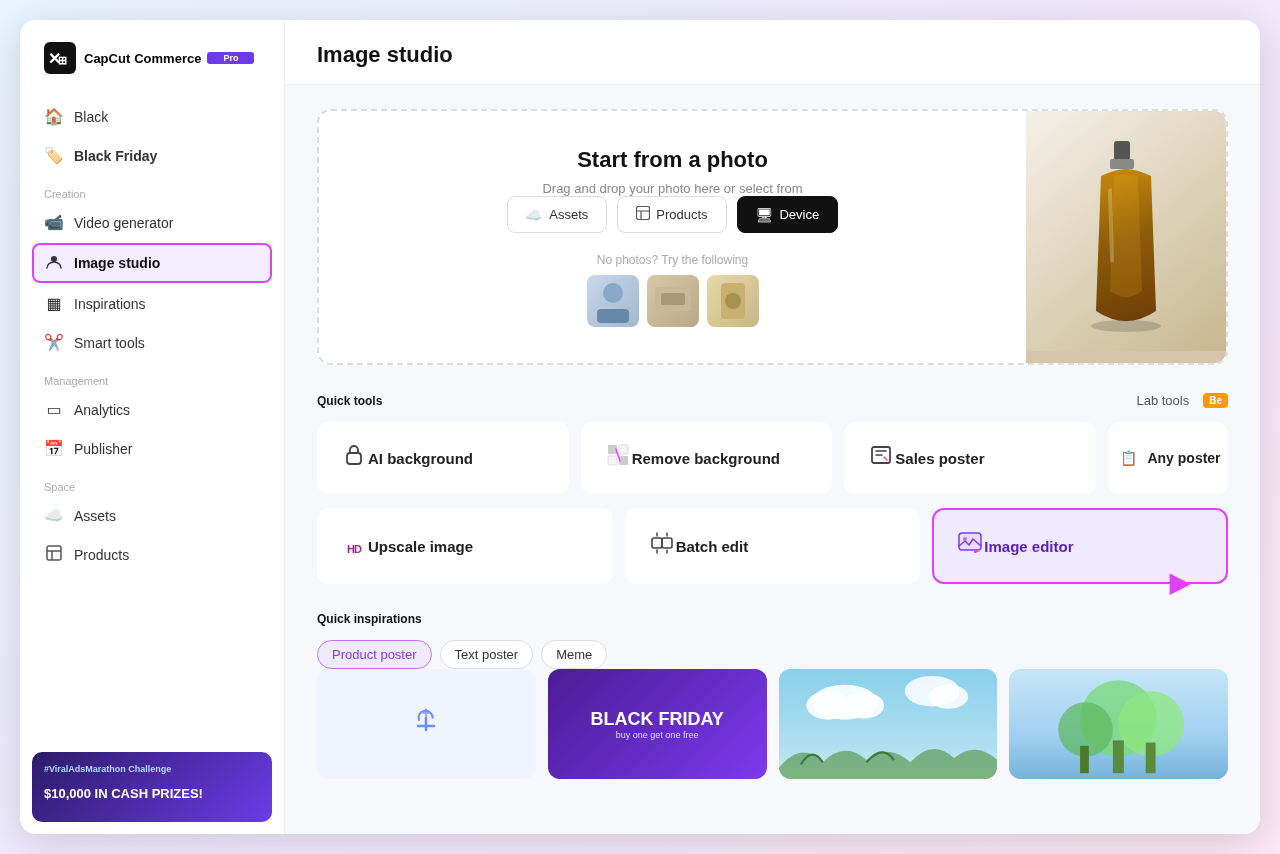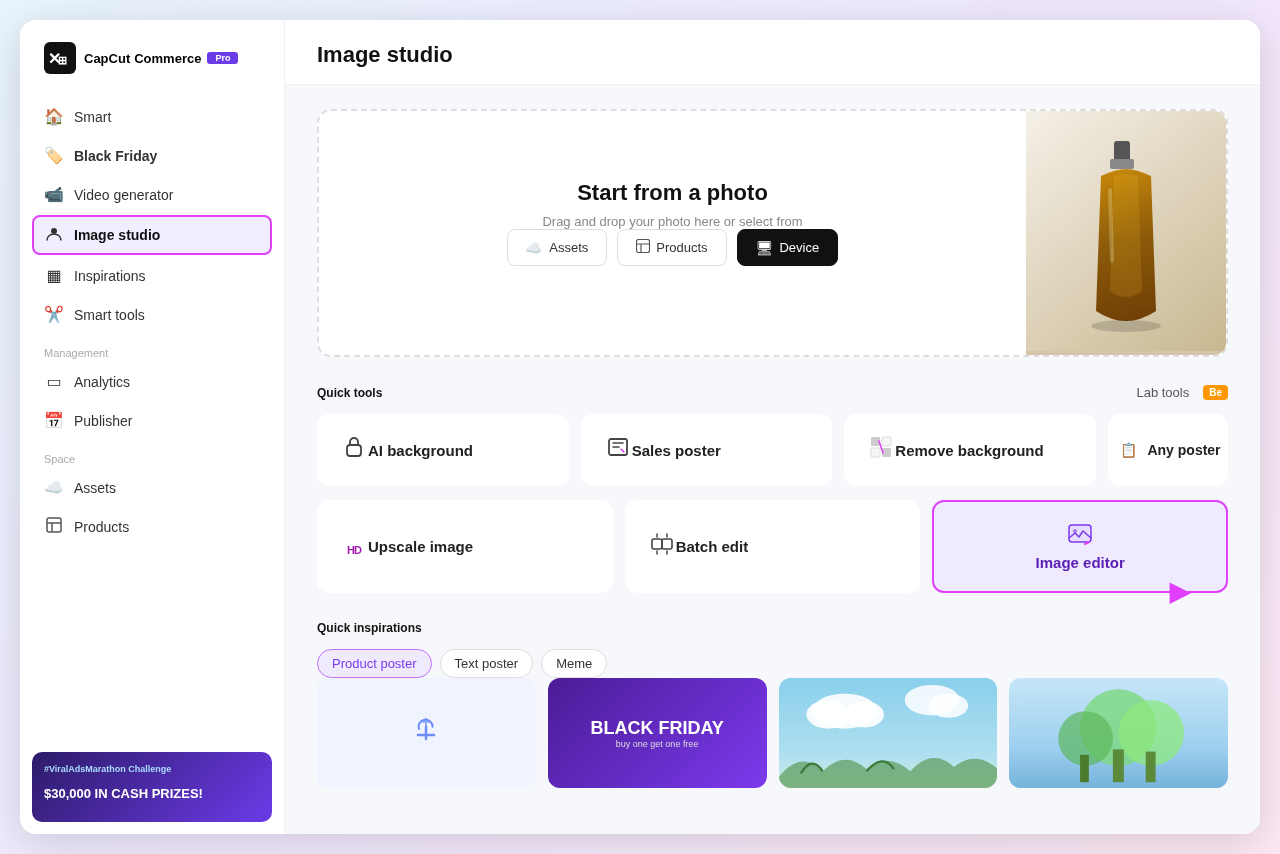--- a/index.html
+++ b/index.html
@@ -39,21 +39,21 @@
     }
     .logo-icon {
       width: 32px;
       height: 32px;
     }
     .logo-pro {
       background: #6c3be8;
       color: #fff;
       font-size: 9px;
       font-weight: 700;
-      padding: 1px 8px;
+      padding: 1px 16px;
       border-radius: 3px;
       margin-left: 2px;
     }
     .sidebar-nav {
       flex: 1;
       padding: 4px 12px;
       overflow-y: auto;
     }
     .nav-item {
       display: flex;
@@ -251,21 +251,20 @@
       border: 1.5px solid transparent;
       transition: all 0.15s;
       font-size: 15px;
       font-weight: 600;
       color: #222;
     }
     .tool-card.highlighted {
       background: #f0eaff;
       border: 2.5px solid #e040fb;
       position: relative;
-      flex-direction: column;
     }
     .tool-card .tool-icon {
       font-size: 22px;
       width: 28px;
       text-align: center;
     }
     
     .tool-card-partial {
       background: #fff;
       border-radius: 12px;
@@ -368,28 +367,29 @@
           <span>Commerce</span>
           <span class="logo-pro">Pro</span>
         </div>
       </div>
     </div>
 
     <div class="sidebar-nav">
 
       <div class="nav-item">
         <span class="icon">🏠</span>
-        <span>Smart</span>
+        <span>Black</span>
       </div>
 
       <div class="nav-item black-friday">
         <span class="icon" style="color:#e040fb;">🏷️</span>
         <span style="font-weight:600;">Black Friday</span>
       </div>
 
+      <div class="nav-section-label">Creation</div>
 
       <div class="nav-item">
         <span class="icon">📹</span>
         <span>Video generator</span>
       </div>
 
       <div class="nav-item active">
         <span class="icon">
           <svg width="18" height="18" viewBox="0 0 18 18" fill="none">
               <circle cx="9" cy="7" r="3" fill="#333"></circle>
@@ -435,21 +435,21 @@
               <line x1="1" y1="6" x2="15" y2="6" stroke="#555" stroke-width="1.5"></line>
               <line x1="6" y1="6" x2="6" y2="15" stroke="#555" stroke-width="1.5"></line>
             </svg>
         </span>
         <span>Products</span>
       </div>
     </div>
 
     <div class="sidebar-banner">
       <div class="sidebar-banner-title">#ViralAdsMarathon Challenge</div>
-      <div class="sidebar-banner-cash">$30,000 IN CASH PRIZES!</div>
+      <div class="sidebar-banner-cash">$10,000 IN CASH PRIZES!</div>
     </div>
   </div>
 
   <div class="main">
     <div class="main-header">
       <h1 class="main-title">Image studio</h1>
     </div>
 
     <div class="main-content">
 
@@ -470,20 +470,43 @@
                     <line x1="5" y1="5" x2="5" y2="13.5" stroke="#555" stroke-width="1.2"></line>
                   </svg>
               </span>
               <span>Products</span>
             </button>
             <button class="hero-btn active">
               <span class="icon">🖥</span>
               <span>Device</span>
             </button>
           </div>
+          <div class="hero-suggestions">
+            <div class="hero-suggestions-label">No photos? Try the following</div>
+            <div class="hero-thumbnails">
+              <div class="hero-thumb thumb-1">
+                <svg width="52" height="52" viewBox="0 0 52 52">
+                    <circle cx="26" cy="18" r="10" fill="#88a8c8"></circle>
+                    <rect x="10" y="34" width="32" height="14" rx="4" fill="#6888a8"></rect>
+                  </svg>
+              </div>
+              <div class="hero-thumb thumb-2">
+                <svg width="52" height="52" viewBox="0 0 52 52">
+                    <rect x="8" y="12" width="36" height="24" rx="3" fill="#c8b898"></rect>
+                    <rect x="14" y="18" width="24" height="12" rx="2" fill="#a89878"></rect>
+                  </svg>
+              </div>
+              <div class="hero-thumb thumb-3">
+                <svg width="52" height="52" viewBox="0 0 52 52">
+                    <rect x="14" y="8" width="24" height="36" rx="4" fill="#c8b070"></rect>
+                    <circle cx="26" cy="26" r="8" fill="#a89050"></circle>
+                  </svg>
+              </div>
+            </div>
+          </div>
         </div>
         <div class="hero-right">
           
           <svg width="200" height="240" viewBox="0 0 200 240" fill="none" xmlns="http://www.w3.org/2000/svg">
             <rect width="200" height="240" fill="url(#bgGrad)"></rect>
             <defs>
               <linearGradient id="bgGrad" x1="0" y1="0" x2="200" y2="240" gradientUnits="userSpaceOnUse">
                 <stop offset="0%" stop-color="#f5f0e8"></stop>
                 <stop offset="100%" stop-color="#c8b890"></stop>
               </linearGradient>
@@ -522,39 +545,39 @@
                 <rect x="5" y="10" width="14" height="11" rx="3" stroke="#444" stroke-width="1.8"></rect>
                 <path d="M8 10V7a4 4 0 018 0v3" stroke="#444" stroke-width="1.8"></path>
               </svg>
           </span>
           <span>AI background</span>
         </div>
 
         <div class="tool-card">
           <span class="tool-icon">
             <svg width="24" height="24" viewBox="0 0 24 24" fill="none">
-                <rect x="3" y="4" width="18" height="16" rx="2" stroke="#444" stroke-width="1.8"></rect>
-                <path d="M7 8h10M7 12h6" stroke="#444" stroke-width="1.5" stroke-linecap="round"></path>
-                <path d="M15 14l3 3" stroke="#e040fb" stroke-width="1.5" stroke-linecap="round"></path>
-              </svg>
-          </span>
-          <span>Sales poster</span>
-        </div>
-
-        <div class="tool-card">
-          <span class="tool-icon">
-            <svg width="24" height="24" viewBox="0 0 24 24" fill="none">
                 <rect x="2" y="2" width="9" height="9" rx="1" fill="#ccc"></rect>
                 <rect x="13" y="2" width="9" height="9" rx="1" fill="#f5f5f5" stroke="#ddd"></rect>
                 <rect x="2" y="13" width="9" height="9" rx="1" fill="#f5f5f5" stroke="#ddd"></rect>
                 <rect x="13" y="13" width="9" height="9" rx="1" fill="#ccc"></rect>
                 <path d="M10 6l4 12" stroke="#e040fb" stroke-width="1.5" stroke-linecap="round"></path>
               </svg>
           </span>
           <span>Remove background</span>
+        </div>
+
+        <div class="tool-card">
+          <span class="tool-icon">
+            <svg width="24" height="24" viewBox="0 0 24 24" fill="none">
+                <rect x="3" y="4" width="18" height="16" rx="2" stroke="#444" stroke-width="1.8"></rect>
+                <path d="M7 8h10M7 12h6" stroke="#444" stroke-width="1.5" stroke-linecap="round"></path>
+                <path d="M15 14l3 3" stroke="#e040fb" stroke-width="1.5" stroke-linecap="round"></path>
+              </svg>
+          </span>
+          <span>Sales poster</span>
         </div>
 
         <div class="tool-card-partial">
           <span class="tool-icon">📋</span>
           <span>Any poster</span>
         </div>
       </div>
 
       <div style="display:grid;grid-template-columns:1fr 1fr 1fr;gap:12px;margin-bottom:28px;position:relative;">
 

